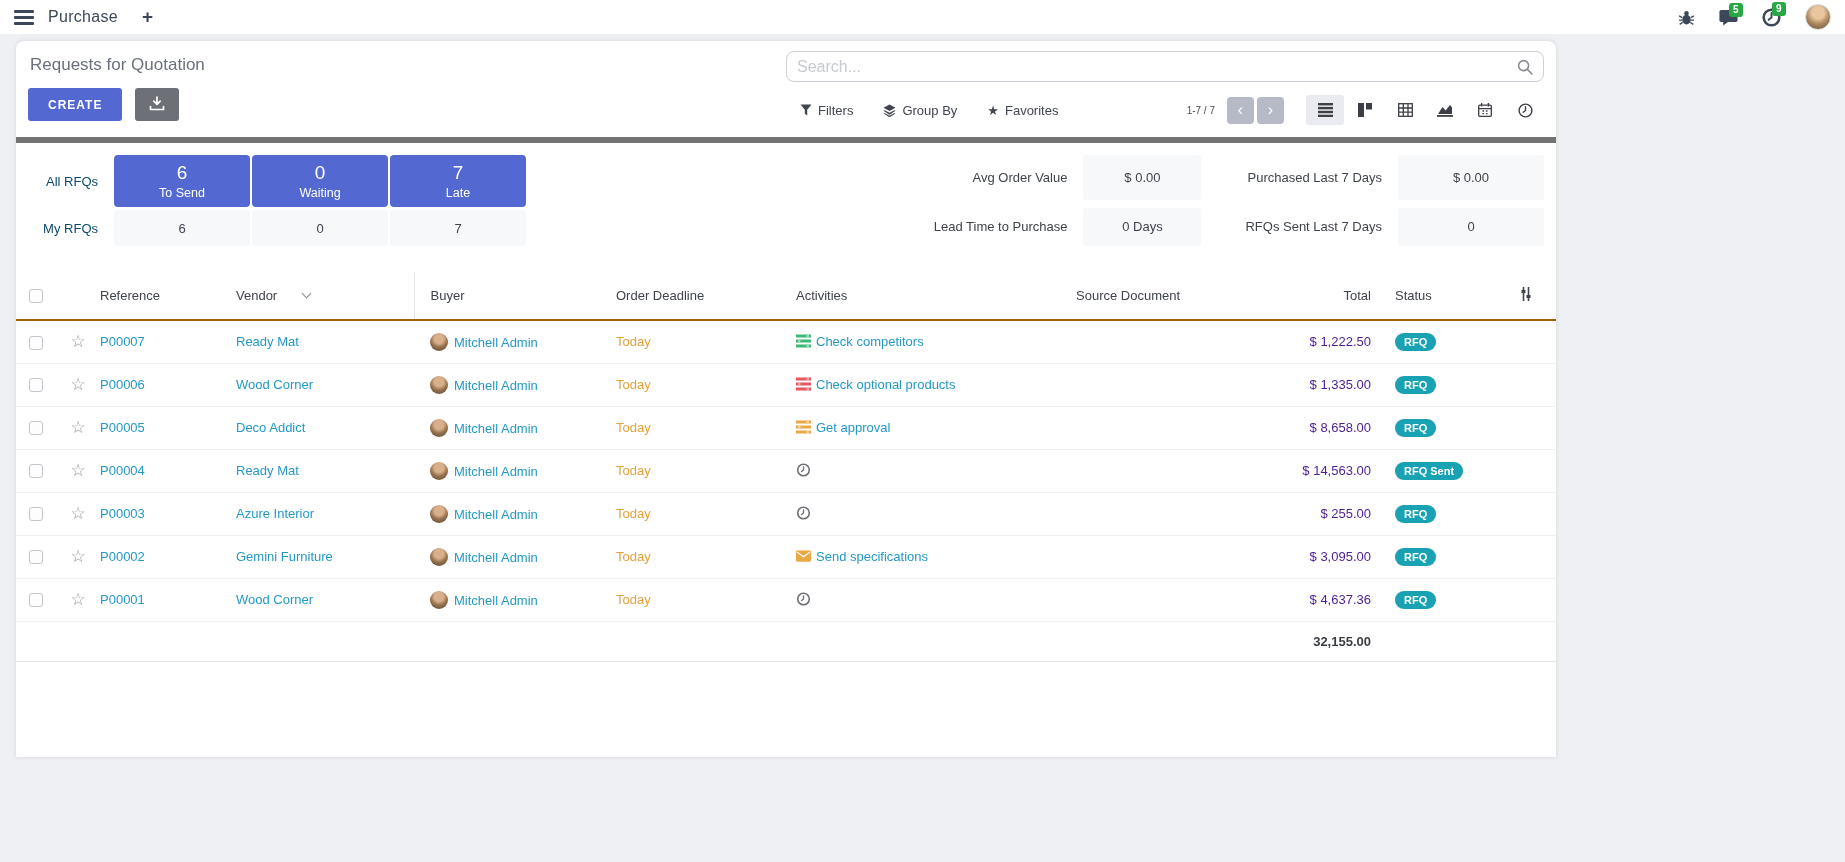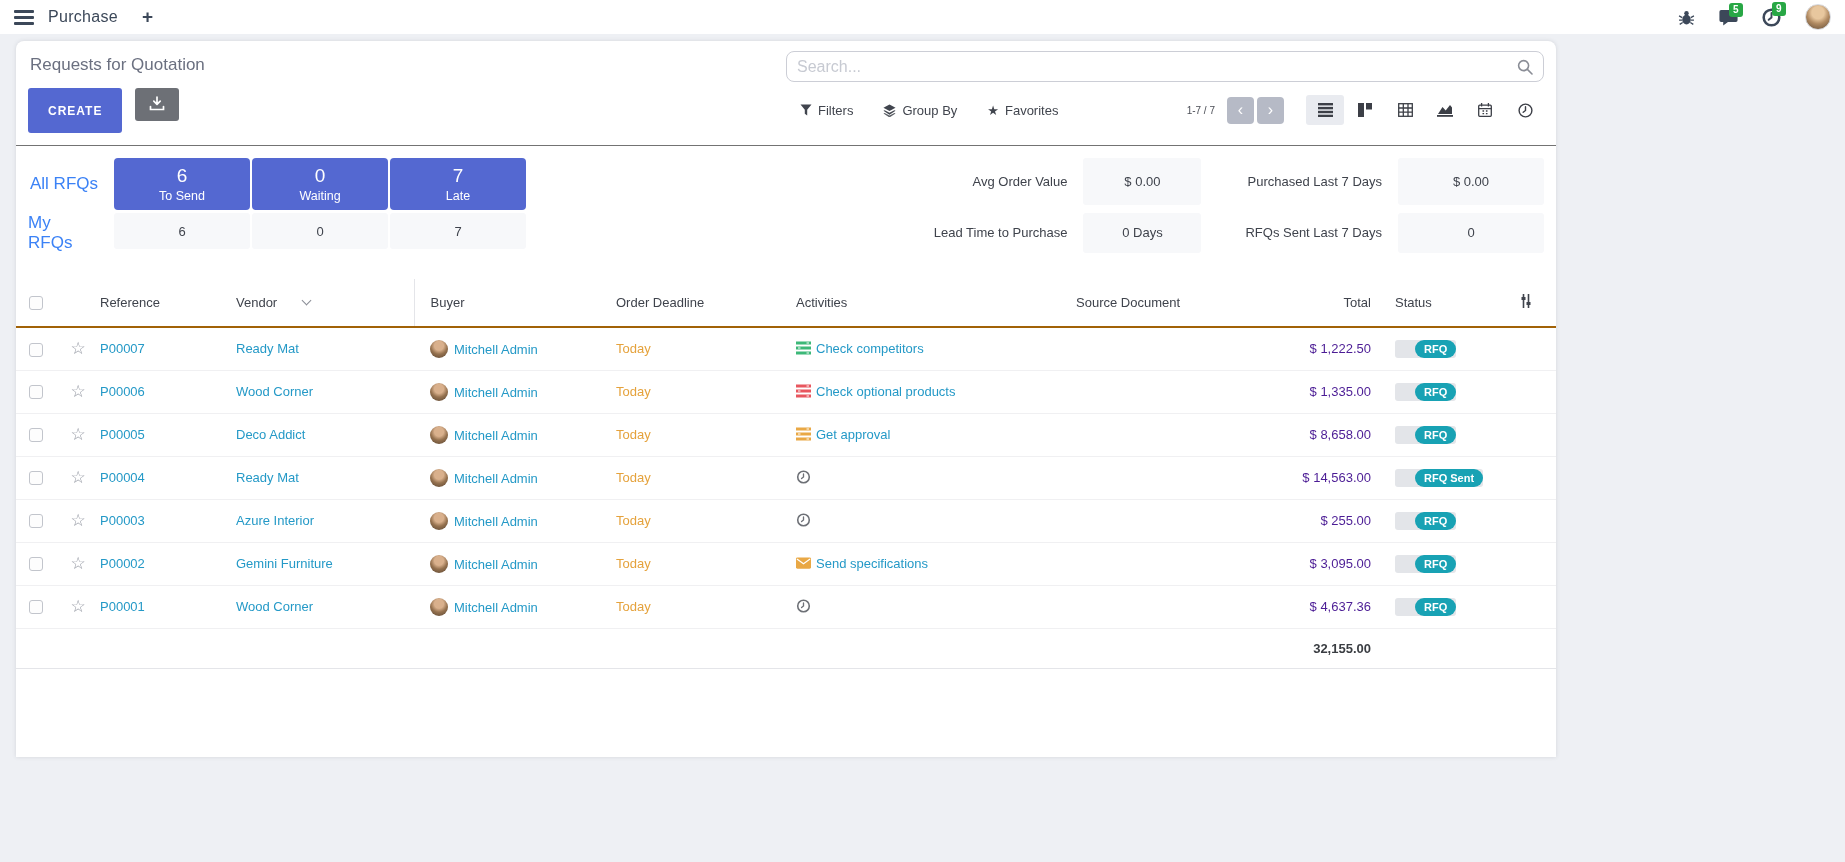--- a/index.html
+++ b/index.html
@@ -19,24 +19,24 @@
   .nav-avatar { width:26px; height:26px; border-radius:50%;
       background:radial-gradient(circle at 50% 32%, #e8c79e 0 30%, #b08a62 55%, #5f4a36 100%);
       border:1px solid #d8dadf; cursor:pointer; }
 
   
   .card { margin:7px 0 0 16px; width:1540px; height:716px; background:#fff;
           border-radius:8px 8px 0 0; box-shadow:0 0 4px rgba(60,64,80,.15); }
 
   
   .cp { display:flex; justify-content:space-between; padding:10px 12px 12px 12px;
-        border-bottom:1px solid #737373; }
+        border-bottom:6px solid #737373; }
   .cp-title { font-size:17px; color:#6b7080; margin:4px 0 13px 2px; }
   .btn-create { background:#5468d1; color:#fff; border:none; border-radius:3px; font-size:12px;
-        font-weight:bold; letter-spacing:1px; padding:0 20px; height:45px; cursor:pointer;
+        font-weight:bold; letter-spacing:1px; padding:0 20px; height:33px; cursor:pointer;
         font-family:inherit; }
   .btn-export { background:#6d7076; border:none; border-radius:3px; width:44px; height:33px;
         margin-left:8px; cursor:pointer; color:#fff; vertical-align:top; }
   .cp-right { width:758px; display:flex; flex-direction:column; }
   .search-box { height:31px; border:1px solid #ccced6; border-radius:8px; display:flex;
         align-items:center; padding:0 10px; background:#fff; }
   .search-input { border:none; outline:none; flex:1; font-size:16px; color:#555;
         font-family:inherit; background:transparent; }
   .search-input::placeholder { color:#c7cad2; }
   .cp-row2 { display:flex; align-items:center; margin-top:13px; }
@@ -48,21 +48,21 @@
         color:#fff; font-size:16px; line-height:1; cursor:pointer; }
   .switcher { display:flex; margin-left:22px; gap:2px; }
   .vbtn { width:38px; height:30px; display:flex; align-items:center; justify-content:center;
         background:transparent; border:none; border-radius:3px; color:#3c3f47; cursor:pointer; }
   .vbtn.active { background:#e9ebf0; }
 
   
   .dash { display:flex; padding:12px 12px 12px 12px; }
   .dash-left { display:grid; grid-template-columns:84px 136px 136px 136px; column-gap:2px; row-gap:3px; }
   .dash-rowlabel { display:flex; align-items:center; justify-content:flex-end; padding-right:14px;
-        font-size:17px; color:#3b82f6; }
+        font-size:13px; color:#0c4a6e; }
   .tile-blue { background:#5468d1; color:#fff; border-radius:4px; height:52px; display:flex;
         flex-direction:column; align-items:center; justify-content:center; cursor:pointer; }
   .tile-blue .tv { font-size:19px; }
   .tile-blue .tl { font-size:12.5px; margin-top:2px; }
   .tile-gray { background:#f7f8fa; border-radius:3px; height:36px; display:flex; align-items:center;
         justify-content:center; font-size:13px; color:#3f434c; cursor:pointer; }
   .dash-right { margin-left:auto; display:grid; grid-template-columns:auto 118px 44px auto 146px;
         row-gap:8px; align-items:stretch; }
   .stat-label { display:flex; align-items:center; justify-content:flex-end; padding-right:16px;
         font-size:13px; color:#3f434c; }
@@ -81,21 +81,21 @@
         background:#fdfdfd; vertical-align:middle; cursor:pointer; }
   .star { font-size:17px; color:#9599a3; cursor:pointer; }
   a.lnk { color:#2499c7; text-decoration:none; cursor:pointer; }
   .deadline { color:#e5a23c; }
   .buyer-av { display:inline-block; width:18px; height:18px; border-radius:50%; margin-right:6px;
         vertical-align:-4px;
         background:radial-gradient(circle at 50% 32%, #d9b08c 0 30%, #96724f 55%, #55412f 100%); }
   .act-ic { display:inline-flex; width:16px; margin-right:4px; vertical-align:-2px; }
   .act-ic svg { width:15px; height:14px; }
   .t-right { text-align:right; padding-right:10px !important; color:#4c1d95; }
-  .badge-wrap { display:inline-block; background:#e3e5e9; border-radius:3px;padding-left:20px; }
+  .badge-wrap { display:inline-block; background:#e3e5e9; border-radius:8px; }
   .badge { display:inline-block; background:#18a2b4; color:#fff; border-radius:10px;
         padding:3px 9px; font-size:11px; font-weight:bold; }
   tfoot td { height:40px; border-top:1px solid #e4e5e9; border-bottom:1px solid #e4e5e9; }
   .foot-total { text-align:right; padding-right:10px !important; font-weight:bold; color:#3a3d42; }
   .sort-caret { display:inline-block; width:7px; height:7px; border-right:1.6px solid #8a8d96;
         border-bottom:1.6px solid #8a8d96; transform:rotate(45deg); margin-left:26px; vertical-align:3px; }
   .hdr-pad { padding-left:16px !important; }
   .cell-pad { padding-left:16px !important; }
 </style>
 </head>

